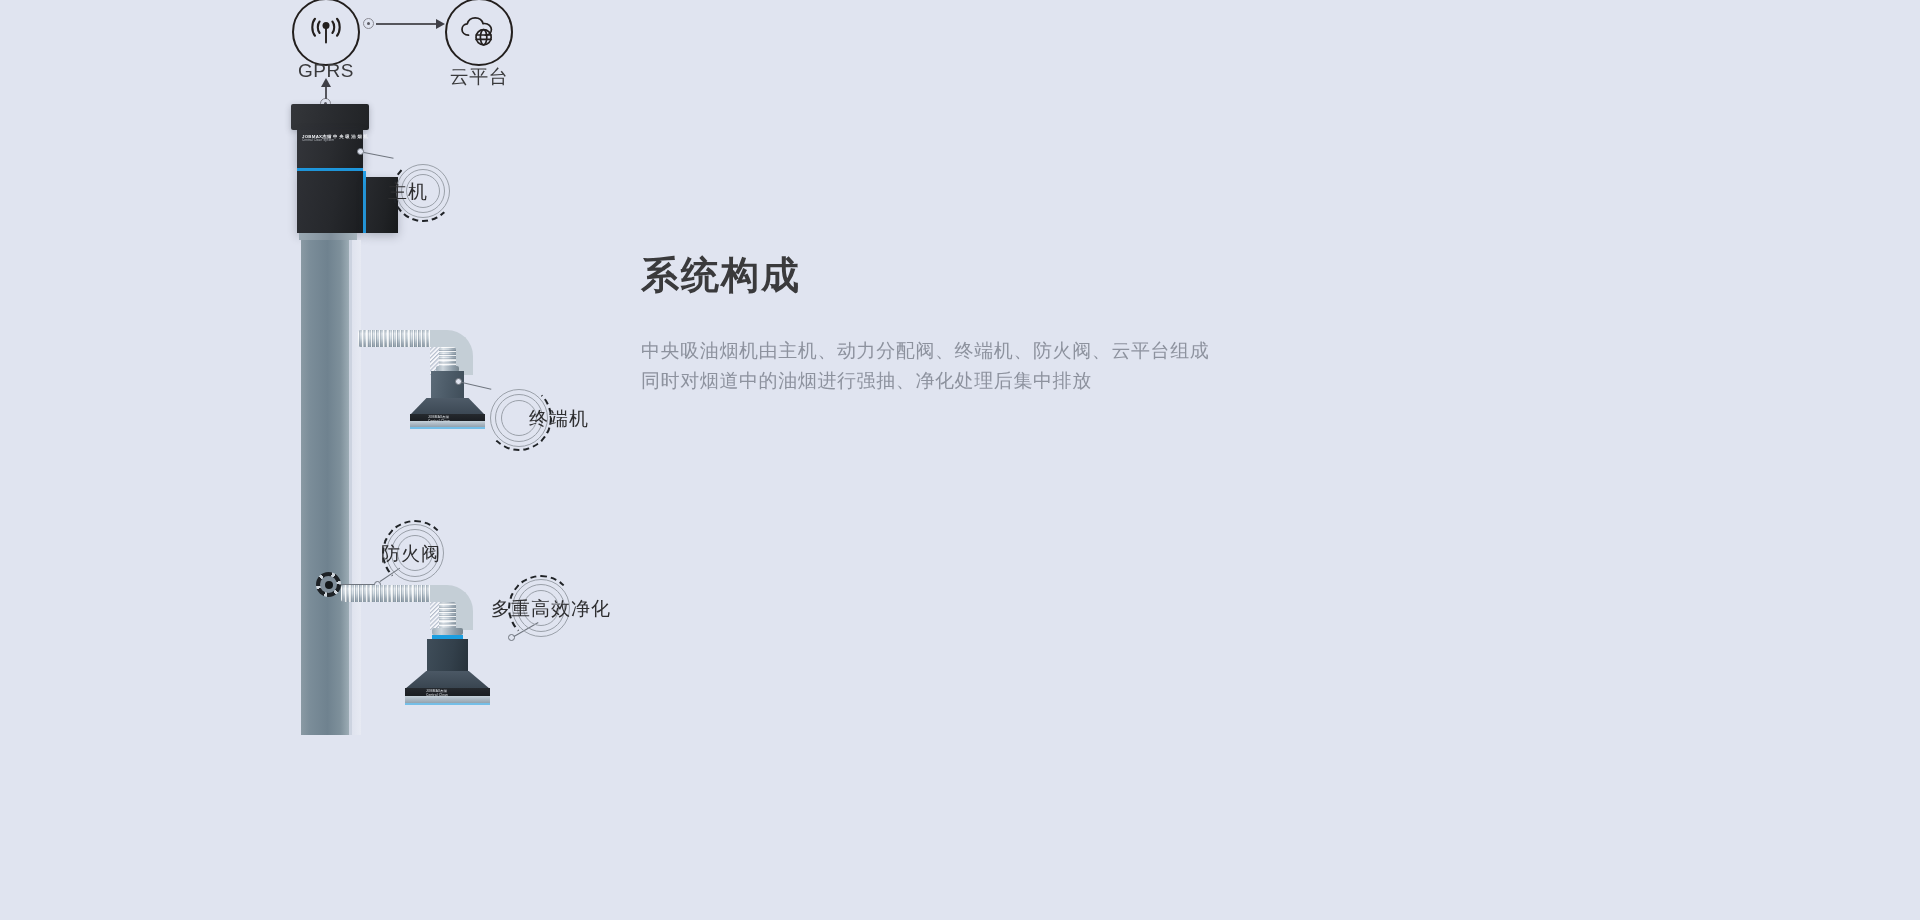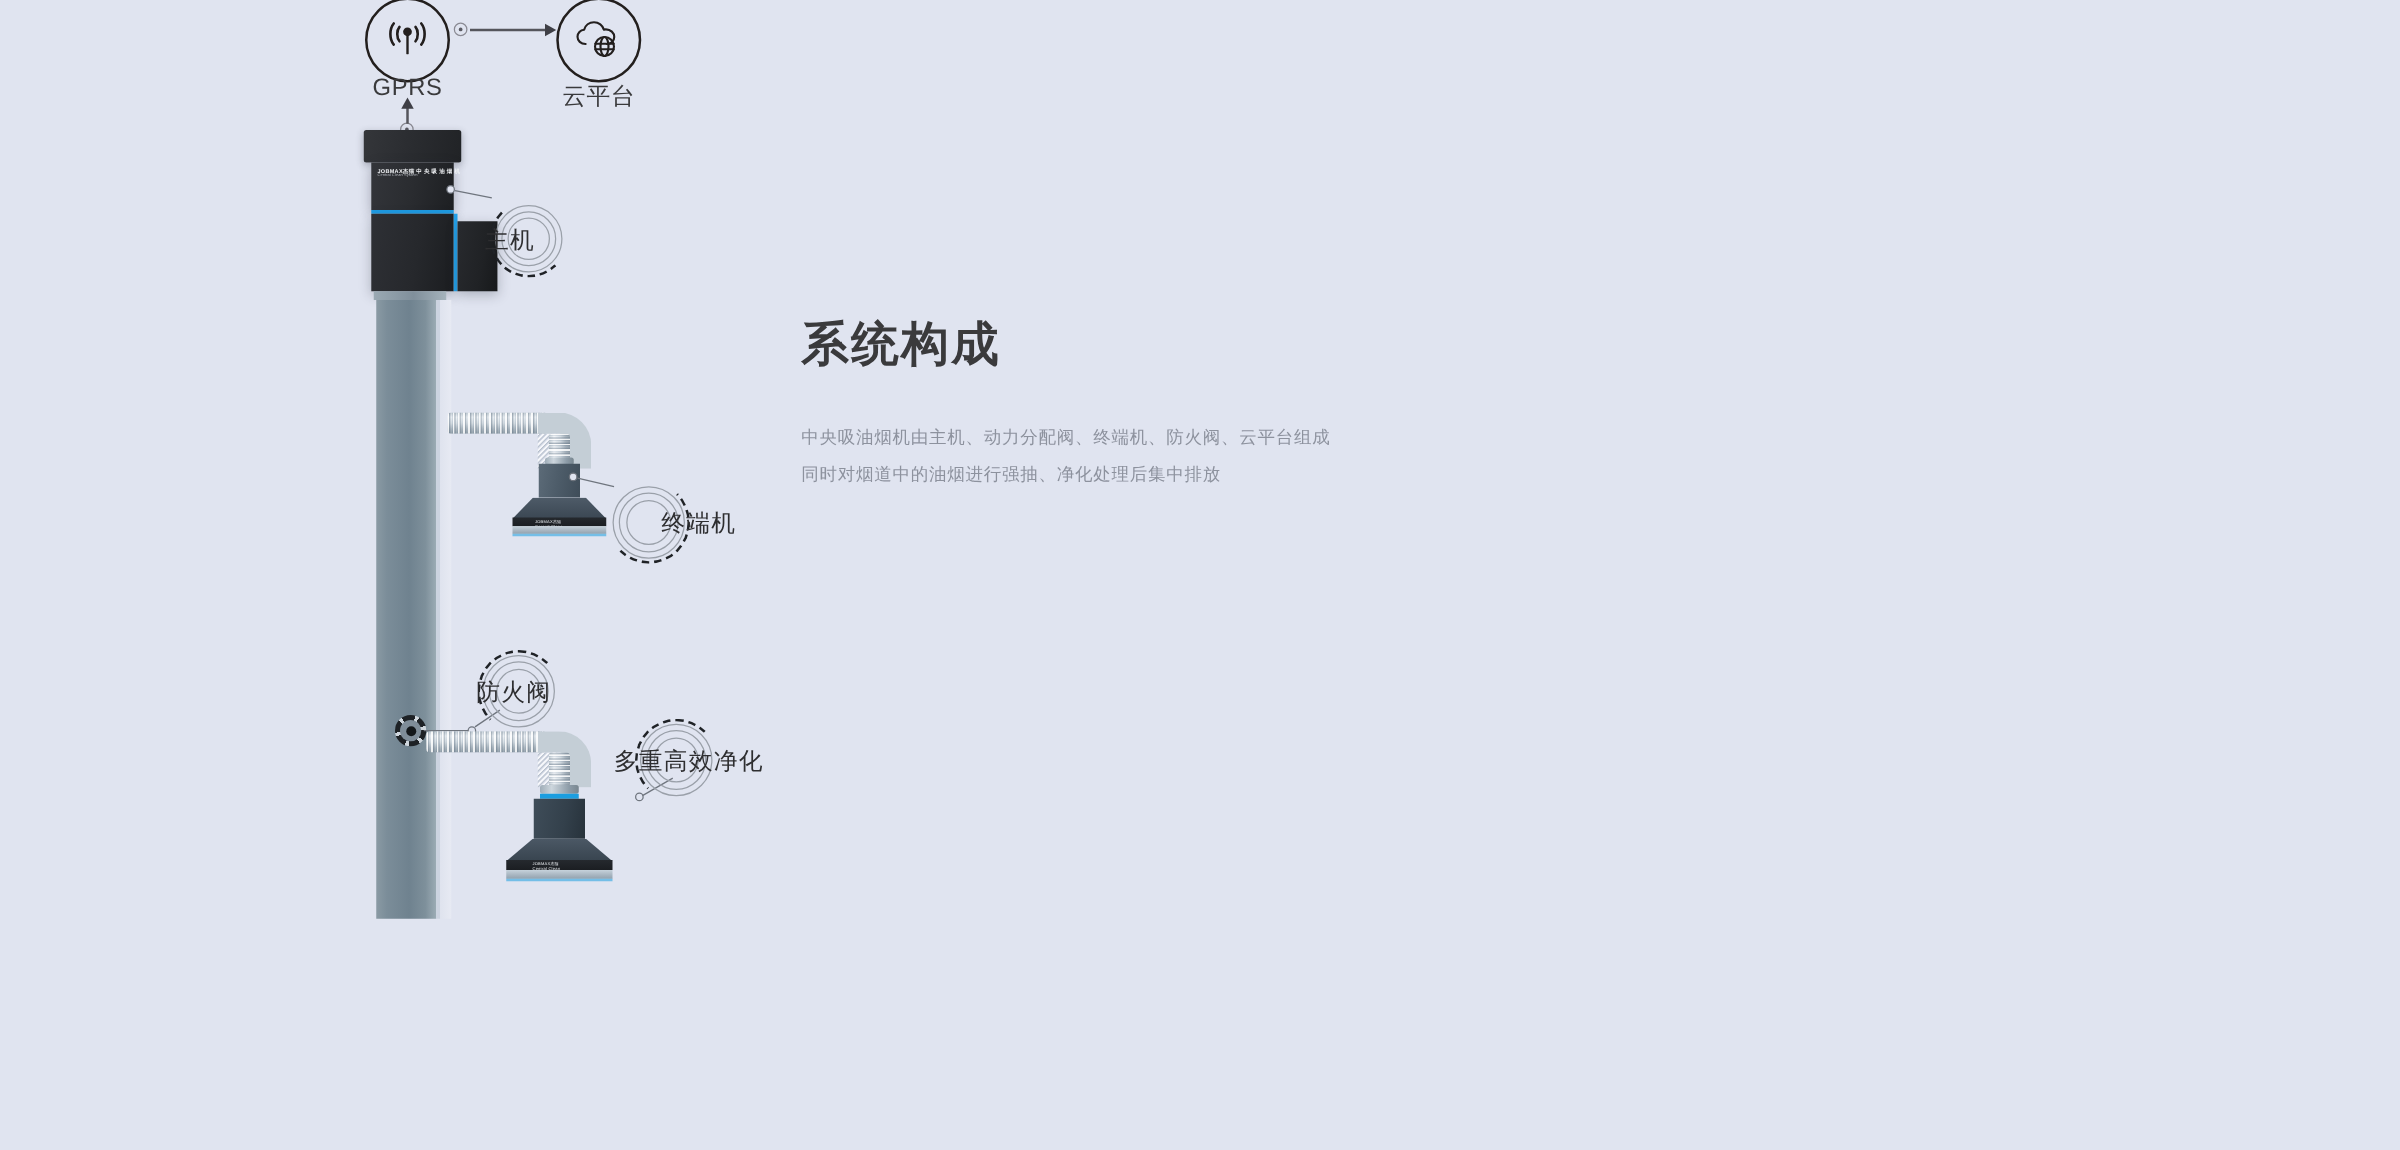--- a/index.html
+++ b/index.html
@@ -148,21 +148,21 @@
   }
 
   
   .panel{position:absolute;}
   .panel-title{
     font-size:38px;font-weight:700;color:#3a3a3c;letter-spacing:2px;
     font-family:"DejaVu Sans","Liberation Sans",sans-serif;margin:0;
   }
   .panel-lines{margin-top:34px;}
   .panel-line{
-    font-size:14px;color:#8d929e;line-height:30px;letter-spacing:.6px;white-space:nowrap;
+    font-size:19px;color:#8d929e;line-height:30px;letter-spacing:.6px;white-space:nowrap;
     font-family:"DejaVu Sans","Liberation Sans",sans-serif;
   }
 </style>
 </head>
 <body>
 
 <div class="stage">
 
   <div class="icon-circle" style="left:292px;top:-2px;">
     <span>

